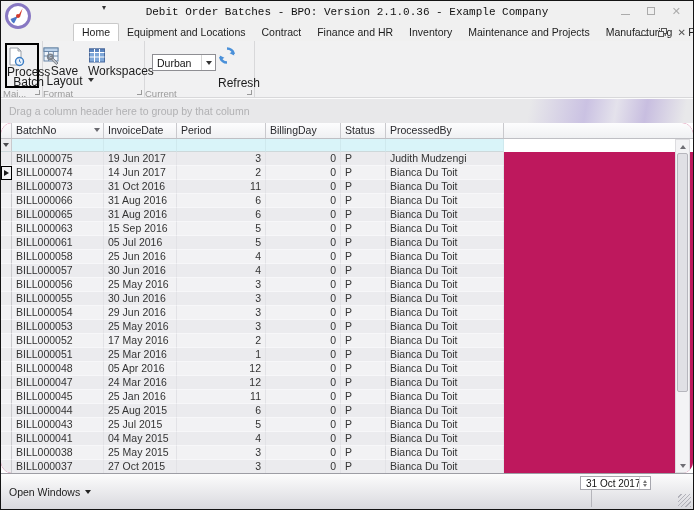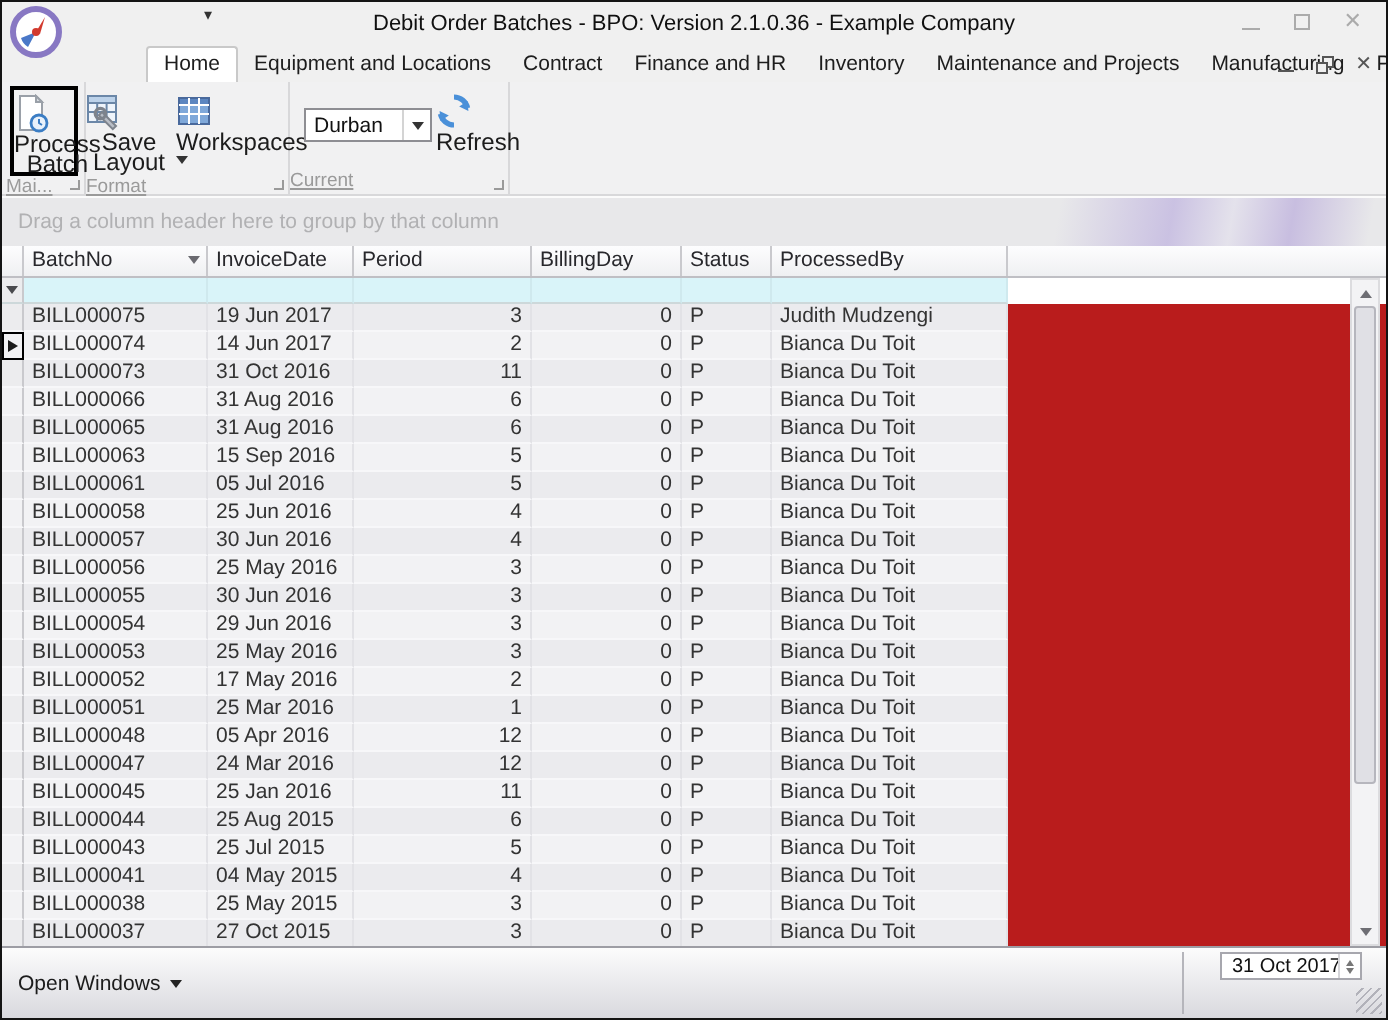--- a/index.html
+++ b/index.html
@@ -3,21 +3,21 @@
 <meta charset="utf-8">
 <style>
   html,body{margin:0;padding:0;background:#888;}
   *{box-sizing:border-box;}
   .win{width:694px;height:510px;margin:0 auto;border:1px solid #141414;background:#fff;
        font-family:"Liberation Sans",sans-serif;display:flex;flex-direction:column;position:relative;overflow:hidden;}
   
   .titlebar{height:22px;background:#f0f0f0;position:relative;display:flex;align-items:center;flex:0 0 auto;}
   .logo{position:absolute;left:4px;top:2px;width:26px;height:26px;z-index:6;}
   .qat-arrow{position:absolute;left:101px;top:3px;font-size:8px;color:#333;line-height:8px;}
-  .title{flex:1;text-align:center;font-size:11px;color:#101010;}
+  .title{flex:1;text-align:center;font-size:11px;color:#101010;font-family:Liberation Mono, monospace;}
   .tb-controls{position:absolute;right:12px;top:4px;display:flex;gap:17px;align-items:center;height:12px;}
   .g-min{width:9px;border-top:1px solid #ababab;margin-top:6px;}
   .g-max{width:8px;height:8px;border:1px solid #ababab;}
   .g-close{font-size:11px;color:#ababab;line-height:10px;}
   
   .tabstrip{height:18px;background:#f0f0f0;display:flex;align-items:flex-end;padding-left:72px;position:relative;flex:0 0 auto;}
   .tab{font-size:10.5px;color:#1d1d1d;padding:2px 8px 2px 8px;line-height:13px;white-space:nowrap;cursor:default;}
   .tab.active{background:#fff;border:1px solid #c9c9c9;border-bottom:none;border-radius:2px 2px 0 0;}
   .mdi-controls{position:absolute;right:7px;top:3px;display:flex;gap:11px;align-items:center;height:12px;}
   .m-min{width:8px;border-top:1px solid #555;margin-top:7px;}
@@ -39,21 +39,21 @@
   .combo{width:64px;height:17px;background:#fff;border:1px solid #8e8e93;display:flex;align-items:center;
          font-size:10.5px;color:#111;padding-left:4px;position:relative;margin:11px 0 0 7px;}
   .combo-btn{position:absolute;right:0;top:0;width:14px;height:100%;display:flex;align-items:center;justify-content:center;border-left:1px solid #d4d4d4;}
   .combo-btn .dd-arrow{margin-top:0;}
   
   .panelrow{height:25px;background:#e8e8ea;border-top:1px solid #fbfbfb;position:relative;
             font-size:10.5px;color:#b1b1b3;display:flex;align-items:center;padding-left:8px;flex:0 0 auto;}
   .panel-swoosh{position:absolute;right:0;top:0;width:185px;height:100%;
     background:linear-gradient(100deg,rgba(190,178,226,0) 12%,rgba(178,162,220,0.55) 42%,rgba(216,208,240,0.25) 58%,rgba(168,148,214,0.5) 74%,rgba(224,218,246,0) 95%);}
   
-  .grid{flex:1;position:relative;background:#b91c1c;overflow:hidden;}
+  .grid{flex:1;position:relative;background:#be185d;overflow:hidden;border-radius:11px;}
   .hdr{display:flex;height:16px;background:linear-gradient(#fdfdfe,#eff0f2);border-bottom:1px solid #bfbfc4;
        font-size:10.5px;color:#28282c;}
   .hcell{border-right:1px solid #c9c9cd;padding-left:4px;line-height:15px;position:relative;white-space:nowrap;overflow:hidden;}
   .hfiller{flex:1;border-right:none;}
   .w-ind{width:11px;flex:0 0 auto;padding-left:0;}
   .w-batch{width:92px;flex:0 0 auto;}
   .w-date{width:73px;flex:0 0 auto;}
   .w-period{width:89px;flex:0 0 auto;}
   .w-bill{width:75px;flex:0 0 auto;}
   .w-status{width:45px;flex:0 0 auto;}
@@ -80,21 +80,21 @@
   .tri-up{width:0;height:0;border-left:3.5px solid transparent;border-right:3.5px solid transparent;border-bottom:4.5px solid #6e6e74;}
   .tri-down{width:0;height:0;border-left:3.5px solid transparent;border-right:3.5px solid transparent;border-top:4.5px solid #6e6e74;}
   .vs-track{flex:1;width:100%;position:relative;}
   .vs-thumb{position:absolute;left:1px;right:1px;top:0;height:78%;background:#e0e0e5;border:1px solid #b6b6bd;border-radius:2px;}
   
   .statusbar{height:36px;background:linear-gradient(#fcfcfc,#d9d9de);border-top:1px solid #9d9da4;
              display:flex;align-items:center;font-size:10.5px;color:#1c1c1c;position:relative;flex:0 0 auto;}
   .openwin{margin-left:8px;display:flex;gap:5px;align-items:center;cursor:default;}
   .ow-arrow{width:0;height:0;border-left:3.5px solid transparent;border-right:3.5px solid transparent;border-top:4px solid #222;margin-top:1px;}
   .sb-sep{position:absolute;right:101px;top:2px;bottom:2px;width:1px;background:#b5b5bb;}
-  .date-editor{position:absolute;right:12px;top:2px;width:71px;height:14px;background:#fff;border:1px solid #a7a7ae;
+  .date-editor{position:absolute;right:42px;top:2px;width:71px;height:14px;background:#fff;border:1px solid #a7a7ae;
                font-size:10px;display:flex;align-items:center;padding-left:5px;color:#111;}
   .spinner{position:absolute;right:0;top:0;width:11px;height:100%;border-left:1px solid #d6d6da;
            display:flex;flex-direction:column;align-items:center;justify-content:center;gap:1px;}
   .sp-up{width:0;height:0;border-left:2.5px solid transparent;border-right:2.5px solid transparent;border-bottom:3px solid #777;}
   .sp-down{width:0;height:0;border-left:2.5px solid transparent;border-right:2.5px solid transparent;border-top:3px solid #777;}
   .grip{position:absolute;right:2px;bottom:2px;width:13px;height:13px;
         background:repeating-linear-gradient(135deg,transparent 0 2px,#b2b2ba 2px 3px);}
   
   .icon16{width:18px;height:20px;position:relative;flex:0 0 auto;}
 </style>
@@ -197,21 +197,21 @@
     </div>
 
     <div class="rgroup" style="width:110px;">
       <div class="rgroup-content">
         <div class="combo">
           <span>Durban</span>
           <span class="combo-btn">
               <span class="dd-arrow"></span>
             </span>
         </div>
-        <div class="bigbtn" style="width:34px;padding-top:3px;margin-left:2px;">
+        <div class="bigbtn" style="width:34px;padding-top:3px;margin-left:2px;gap:12px;">
           <span class="icon16">
             <svg width="18" height="20" viewBox="0 0 18 20">
               <path d="M9 2.5 A7 7 0 0 1 15.8 8" fill="none" stroke="#4a90d9" stroke-width="2.6"></path>
               <path d="M9 16.5 A7 7 0 0 1 2.2 11" fill="none" stroke="#4a90d9" stroke-width="2.6"></path>
               <path d="M15.8 4.5 L16.2 9.5 L11.6 7.2 Z" fill="#4a90d9"></path>
               <path d="M2.2 14.5 L1.8 9.5 L6.4 11.8 Z" fill="#4a90d9"></path>
             </svg>
           </span>
           <span>Refresh</span>
         </div>

